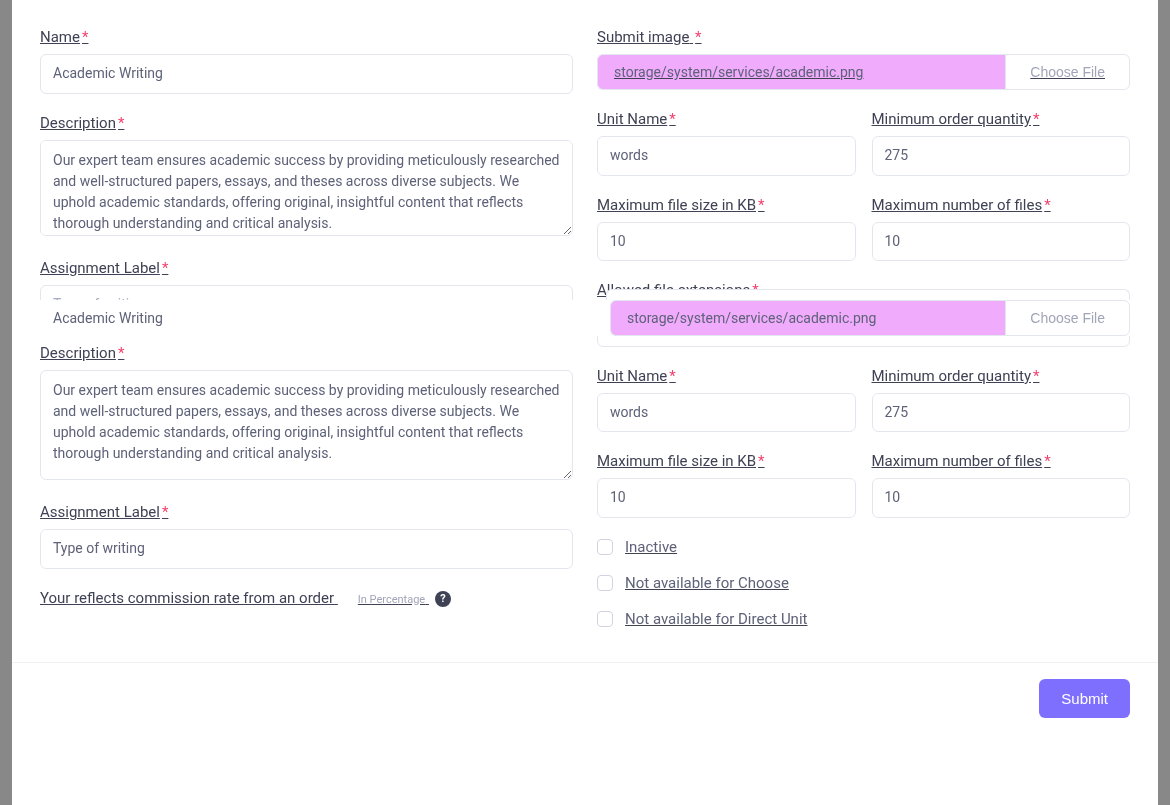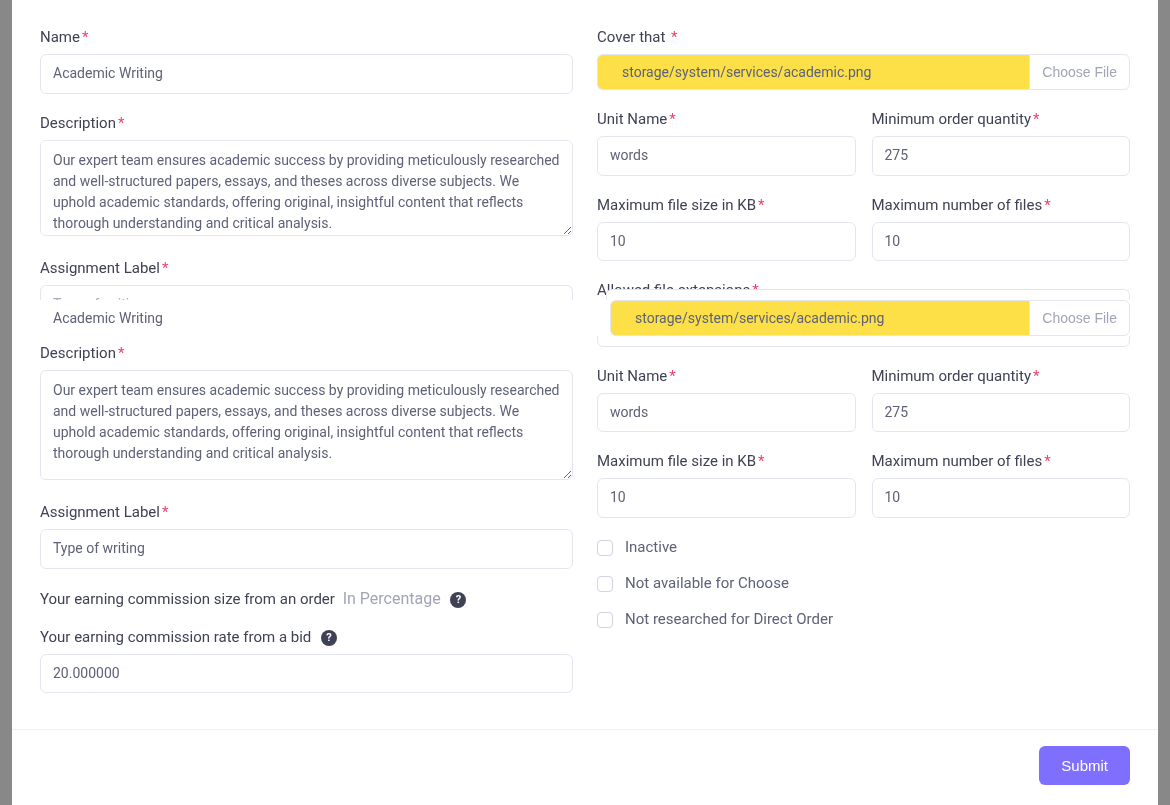--- a/index.html
+++ b/index.html
@@ -27,20 +27,21 @@
     .form-container {
       padding: 28px 28px 0 28px;
     }
     .columns {
       display: flex;
       gap: 24px;
     }
     .col {
       flex: 1;
       min-width: 0;
+      text-decoration: underline;
     }
     .row2 {
       display: flex;
       gap: 16px;
     }
     .row2 .col-half {
       flex: 1;
       min-width: 0;
     }
     .form-group {
@@ -51,23 +52,23 @@
       font-size: 15px;
       color: #3f4254;
       margin-bottom: 8px;
       font-weight: 400;
     }
     .required {
       color: #f1416c;
       margin-left: 2px;
     }
     .form-hint {
-      font-size: 16px;
+      font-size: 11px;
       color: #a1a5b7;
-      margin-left: 4px;
+      margin-left: 20px;
     }
     .form-control {
       width: 100%;
       border: 1px solid #e4e6ef;
       border-radius: 6px;
       padding: 9px 12px;
       font-size: 14px;
       color: #5e6278;
       background: #fff;
       font-family: inherit;
@@ -83,29 +84,29 @@
     }
     .file-input {
       display: flex;
       width: 100%;
     }
     .file-input .file-path {
       flex: 1;
       border: 1px solid #e4e6ef;
       border-right: none;
       border-radius: 6px 0 0 6px;
-      padding: 9px 24px;
-      font-size: 14px;
-      color: #5e6278;
-      background: #fde047;
+      padding: 9px 16px;
+      font-size: 14px;
+      color: #5e6278;
+      background: #f0abfc;
     }
     .file-input .file-btn {
       border: 1px solid #e4e6ef;
       border-radius: 0 6px 6px 0;
-      padding: 9px 12px;
+      padding: 9px 24px;
       font-size: 14px;
       color: #a1a5b7;
       background: #fff;
       cursor: pointer;
       white-space: nowrap;
     }
     .help-icon {
       display: inline-flex;
       align-items: center;
       justify-content: center;
@@ -114,21 +115,21 @@
       border-radius: 50%;
       background: #3f4254;
       color: #fff;
       font-size: 11px;
       font-weight: 700;
       margin-left: 6px;
       vertical-align: middle;
     }
     .checkbox-row {
       display: flex;
-      align-items: flex-end;
+      align-items: center;
       margin-bottom: 18px;
     }
     .checkbox-row input[type="checkbox"] {
       width: 16px;
       height: 16px;
       border: 1px solid #d1d3e0;
       border-radius: 4px;
       margin-right: 12px;
       appearance: none;
       -webkit-appearance: none;
@@ -237,41 +238,34 @@
 
         <div class="form-group">
           <label class="form-label">
             <span>Assignment Label</span><span class="required">*</span>
           </label>
           <input class="form-control" value="Type of writing" style="">
         </div>
 
         <div class="form-group">
           <label class="form-label">
-            <span>Your earning commission size from an order</span>
+            <span>Your reflects commission rate from an order</span>
             <span class="form-hint">In Percentage</span>
             <span class="help-icon">?</span>
           </label>
         </div>
 
-        <div class="form-group">
-          <label class="form-label">
-            <span>Your earning commission rate from a bid</span>
-            <span class="help-icon">?</span>
-          </label>
-          <input class="form-control" value="20.000000" style="">
-        </div>
 
       </div>
 
       <div class="col">
 
         <div class="form-group">
           <label class="form-label">
-            <span>Cover that</span>&nbsp;<span class="required">*</span>
+            <span>Submit image</span>&nbsp;<span class="required">*</span>
           </label>
           <div class="file-input">
             <div class="file-path">storage/system/services/academic.png</div>
             <button class="file-btn">Choose File</button>
           </div>
         </div>
 
         <div class="row2">
           <div class="col-half">
             <div class="form-group">
@@ -361,21 +355,21 @@
           <label>Inactive</label>
         </div>
 
         <div class="checkbox-row">
           <input type="checkbox" style="">
           <label>Not available for Choose</label>
         </div>
 
         <div class="checkbox-row">
           <input type="checkbox" style="">
-          <label>Not researched for Direct Order</label>
+          <label>Not available for Direct Unit</label>
         </div>
 
       </div>
     </div>
   </div>
 
   <div class="overlay-scrap">.jpg,.png,.gif, .doc,.docx,.xls,.xlsx,.ppt,.pptx,.txt,.pdf,.zip,.rar</div>
 
   <div class="overlay">
     <div class="overlay-text">Academic Writing</div>

